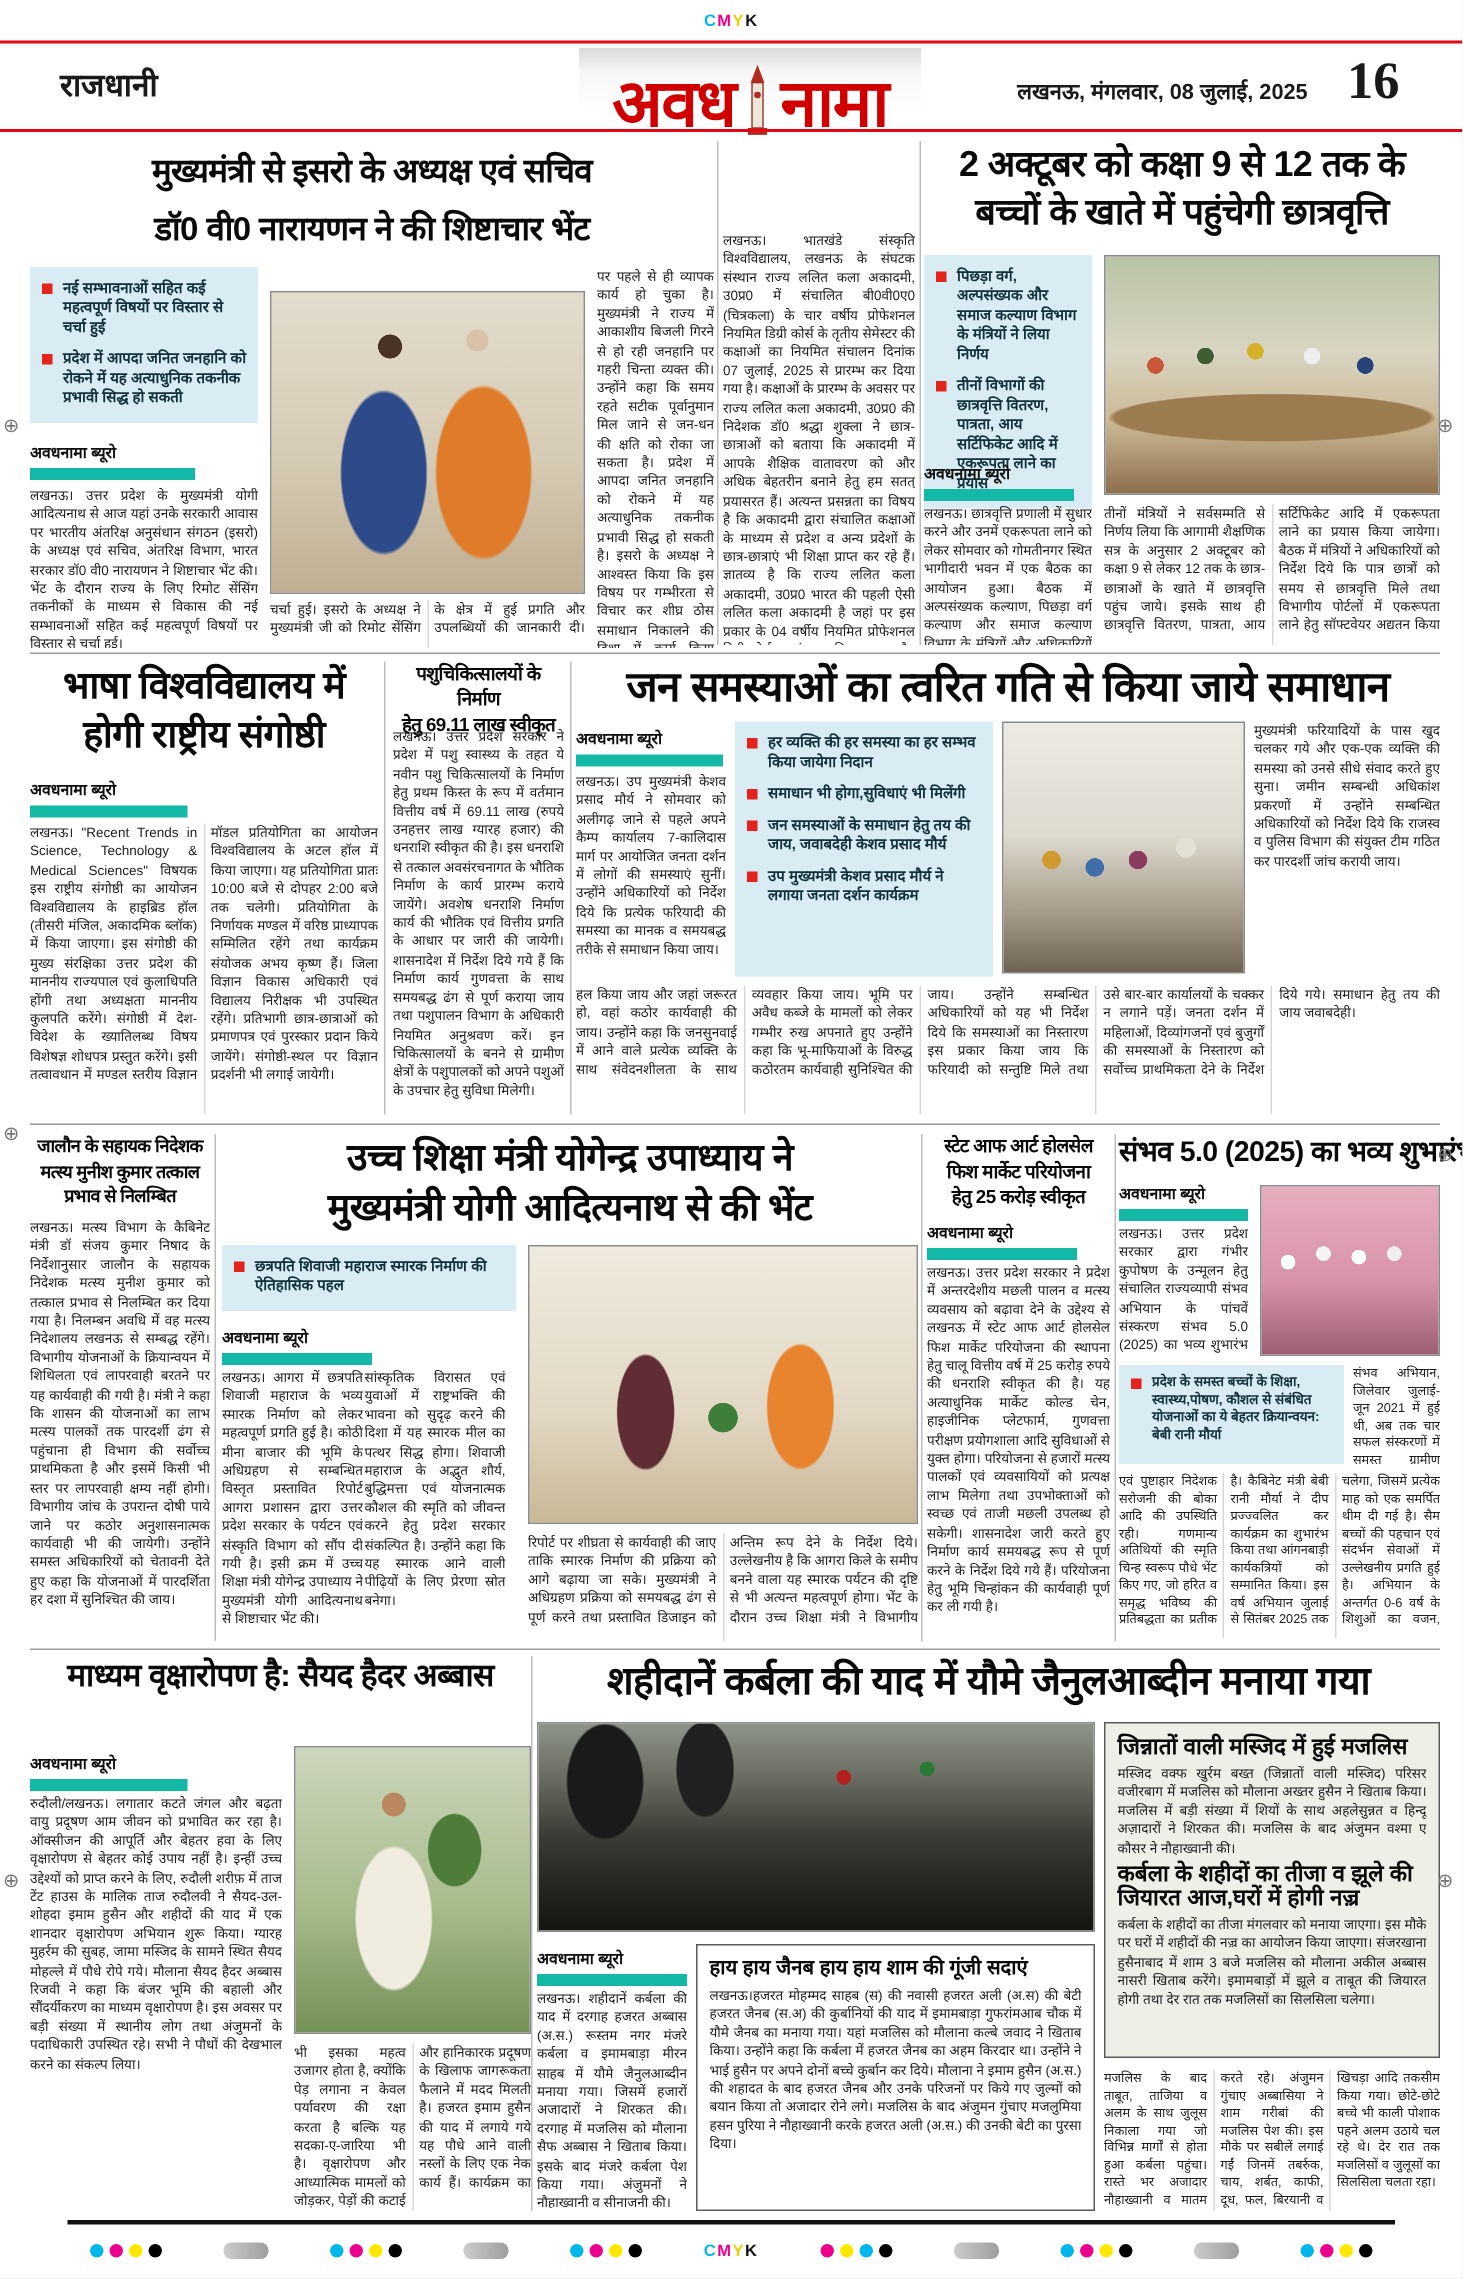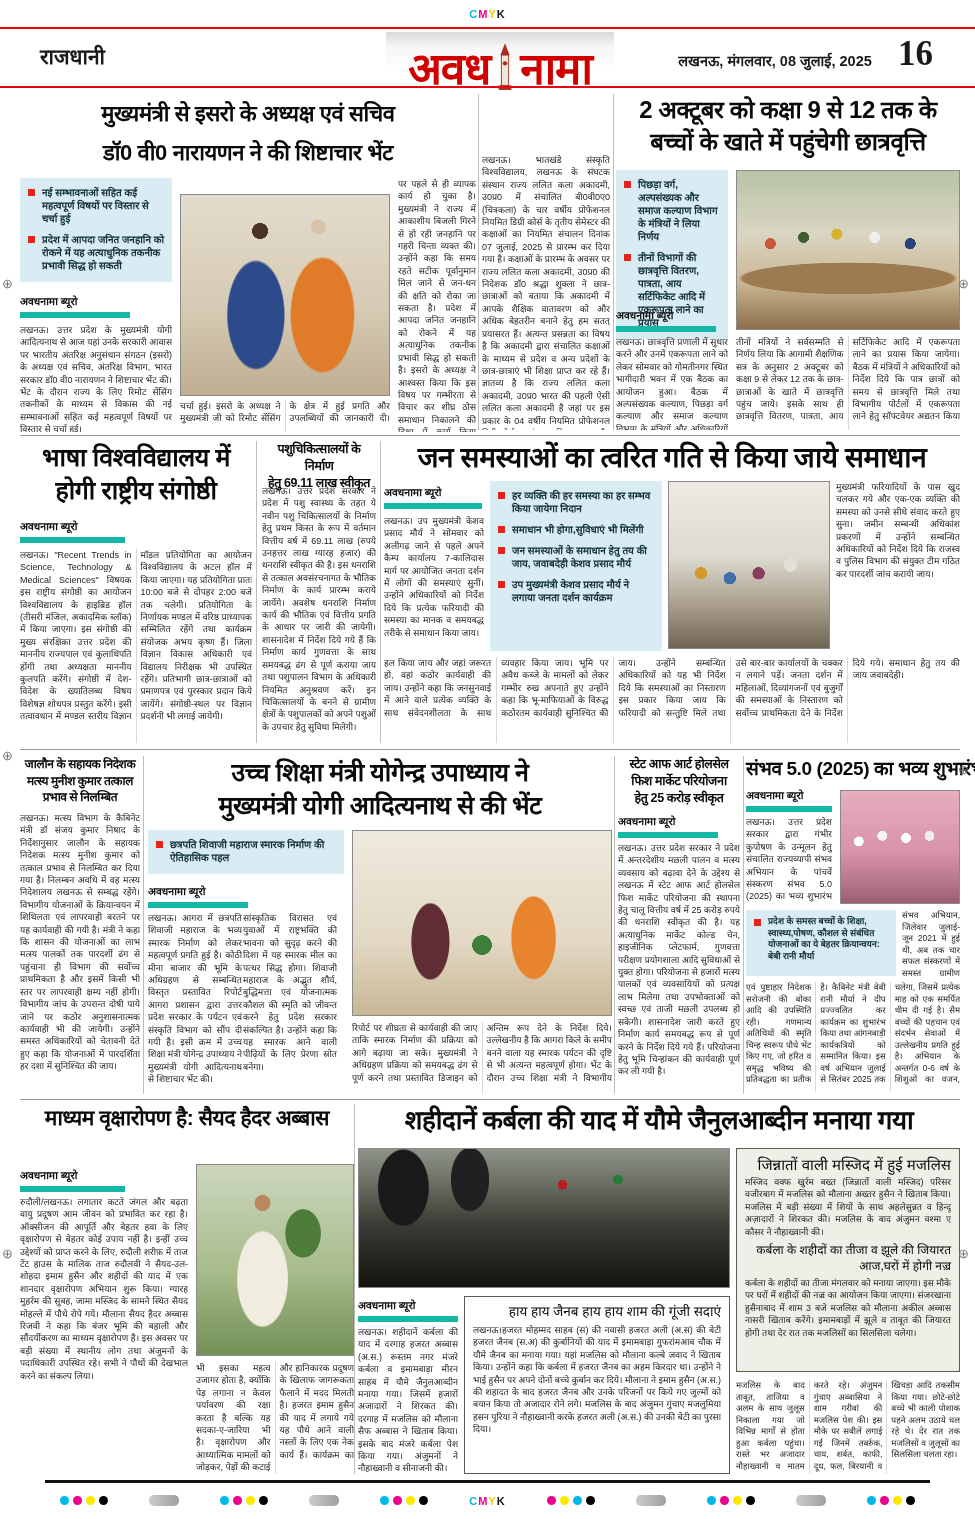--- a/index.html
+++ b/index.html
@@ -14,21 +14,21 @@
   .hl-jan{font-size:28px;line-height:34px;white-space:nowrap;}
   .hl-kar{font-size:26px;line-height:32px;white-space:nowrap;}
   .hl-sam{font-size:19px;line-height:26px;white-space:nowrap;}
   .hl-sm{font-size:12.5px;line-height:17px;}
   
   .bt{font-size:9px;line-height:1.38;text-align:justify;color:#1c1c1c;overflow:hidden;}
   .bt-xs{font-size:8.5px;line-height:1.36;text-align:justify;color:#1c1c1c;overflow:hidden;}
   .cols-2{column-count:2;column-gap:9px;column-rule:1px solid #d8d8d8;}
   .cols-3{column-count:3;column-gap:9px;column-rule:1px solid #d8d8d8;}
   .cols-5{column-count:5;column-gap:10px;column-rule:1px solid #d8d8d8;}
-  .byline{font-size:10.5px;font-weight:700;color:#101010;border-bottom:6px solid #14b8a6;
+  .byline{font-size:10.5px;font-weight:700;color:#101010;border-bottom:8px solid #14b8a6;
           padding-bottom:4px;}
   
   .bullets{background:#d9ecf3;padding:8px 8px 2px 8px;box-sizing:border-box;overflow:hidden;}
   .bi{position:relative;padding-left:14px;font-size:10px;font-weight:700;line-height:1.3;
       margin-bottom:8px;color:#13313a;text-align:left;}
   .bi::before{content:"";position:absolute;left:0;top:3px;width:7px;height:7px;background:#e3231c;}
   
   .photo{border:1px solid #8a8a8a;box-sizing:border-box;}
   .ph-isro{background:
     radial-gradient(circle 13px at 38% 18%, #4a3226 60%, transparent 63%),
@@ -79,21 +79,21 @@
   
   .section-label{font-size:21px;font-weight:700;}
   .logo-box{background:linear-gradient(180deg,#d9d9d9 0%,#f6f6f6 22%,#ffffff 60%);
             display:flex;align-items:center;justify-content:center;gap:4px;}
   .logo-word{font-size:44px;font-weight:800;color:#d10000;letter-spacing:-1px;}
   .dateline{font-size:14.5px;font-weight:700;}
   .pagenum{font-family:"Liberation Serif",serif;font-size:35px;font-weight:700;}
   
   .news-box{border:1px solid #5a5a5a;background:#fff;padding:6px 8px;box-sizing:border-box;overflow:hidden;}
   .tint-box{border:1px solid #5a5a5a;background:#eef0e8;padding:6px 8px;box-sizing:border-box;overflow:hidden;}
-  .box-hl{font-weight:400;text-align:right;color:#0a0a0a;}
+  .box-hl{font-weight:700;text-align:left;color:#0a0a0a;}
   
   .cmyk-label span{font-size:11px;font-weight:700;letter-spacing:1px;}
   .cl-c{color:#00b7eb;} .cl-m{color:#ec008c;} .cl-y{color:#e8d100;} .cl-k{color:#111;}
   .regrow{display:flex;align-items:center;justify-content:space-between;}
   .dotset{display:flex;gap:4px;}
   .dot{width:9px;height:9px;border-radius:50%;}
   .d-c{background:#00b7eb;} .d-m{background:#ec008c;} .d-y{background:#ffe800;} .d-k{background:#000;}
   .blob{width:30px;height:11px;border-radius:5px;background:linear-gradient(90deg,#cccccc,#9e9e9e);}
   .cross{position:absolute;color:#777;font-size:13px;}
 </style>
@@ -264,21 +264,21 @@
     <div class="abs bt cols-2" style="left:176px;top:258px;width:158px;height:112px;">भी इसका महत्व उजागर होता है, क्योंकि पेड़ लगाना न केवल पर्यावरण की रक्षा करता है बल्कि यह सदका-ए-जारिया भी है। वृक्षारोपण और आध्यात्मिक मामलों को जोड़कर, पेड़ों की कटाई और हानिकारक प्रदूषण के खिलाफ जागरूकता फैलाने में मदद मिलती है। हजरत इमाम हुसैन की याद में लगाये गये यह पौधे आने वाली नस्लों के लिए एक नेक कार्य हैं। कार्यक्रम का समापन दुआ के साथ हुआ।</div>
   </div>
 
   <div class="abs" style="left:358px;top:1104px;width:602px;height:370px;">
     <div class="hl hl-kar">शहीदानें कर्बला की याद में यौमे जैनुलआब्दीन मनाया गया</div>
     <div class="abs photo ph-karbala" style="left:0;top:44px;width:372px;height:140px;"></div>
 
     <div class="abs tint-box" style="left:378px;top:44px;width:224px;height:224px;">
       <div class="box-hl" style="font-size:15px;line-height:19px;">जिन्नातों वाली मस्जिद में हुई मजलिस</div>
       <div class="bt" style="height:62px;margin-top:2px;">मस्जिद वक्फ खुर्रम बख्त (जिन्नातों वाली मस्जिद) परिसर वजीरबाग में मजलिस को मौलाना अख्तर हुसैन ने खिताब किया। मजलिस में बड़ी संख्या में शियों के साथ अहलेसुन्नत व हिन्दू अज़ादारों ने शिरकत की। मजलिस के बाद अंजुमन वश्मा ए कौसर ने नौहाख्वानी की।</div>
-      <div class="box-hl" style="font-size:12px;line-height:16px;margin-top:4px;">कर्बला के शहीदों का तीजा व झूले की जियारत आज,घरों में होगी नज़्र</div>
+      <div class="box-hl" style="font-size:15px;line-height:16px;margin-top:4px;">कर्बला के शहीदों का तीजा व झूले की जियारत आज,घरों में होगी नज़्र</div>
       <div class="bt" style="height:74px;margin-top:3px;">कर्बला के शहीदों का तीजा मंगलवार को मनाया जाएगा। इस मौके पर घरों में शहीदों की नज़्र का आयोजन किया जाएगा। संजरखाना हुसैनाबाद में शाम 3 बजे मजलिस को मौलाना अकील अब्बास नासरी खिताब करेंगे। इमामबाड़ों में झूले व ताबूत की जियारत होगी तथा देर रात तक मजलिसों का सिलसिला चलेगा।</div>
     </div>
 
     <div class="abs byline" style="left:0;top:194px;width:100px;">अवधनामा ब्यूरो</div>
     <div class="abs bt" style="left:0;top:222px;width:100px;height:146px;">लखनऊ। शहीदानें कर्बला की याद में दरगाह हजरत अब्बास (अ.स.) रूस्तम नगर मंजरे कर्बला व इमामबाड़ा मीरन साहब में यौमे जैनुलआब्दीन मनाया गया। जिसमें हजारों अजादारों ने शिरकत की। दरगाह में मजलिस को मौलाना सैफ अब्बास ने खिताब किया। इसके बाद मंजरे कर्बला पेश किया गया। अंजुमनों ने नौहाख्वानी व सीनाजनी की।</div>
 
     <div class="abs news-box" style="left:106px;top:192px;width:266px;height:178px;">
       <div class="box-hl" style="font-size:13.5px;line-height:17px;">हाय हाय जैनब हाय हाय शाम की गूंजी सदाएं</div>
       <div class="bt" style="height:140px;margin-top:4px;">लखनऊ।हजरत मोहम्मद साहब (स) की नवासी हजरत अली (अ.स) की बेटी हजरत जैनब (स.अ) की कुर्बानियों की याद में इमामबाड़ा गुफरांमआब चौक में यौमे जैनब का मनाया गया। यहां मजलिस को मौलाना कल्बे जवाद ने खिताब किया। उन्होंने कहा कि कर्बला में हजरत जैनब का अहम किरदार था। उन्होंने ने भाई हुसैन पर अपने दोनों बच्चे कुर्बान कर दिये। मौलाना ने इमाम हुसैन (अ.स.) की शहादत के बाद हजरत जैनब और उनके परिजनों पर किये गए जुल्मों को बयान किया तो अजादार रोने लगे। मजलिस के बाद अंजुमन गुंचाए मजलुमिया हसन पुरिया ने नौहाख्वानी करके हजरत अली (अ.स.) की उनकी बेटी का पुरसा दिया।</div>
     </div>

